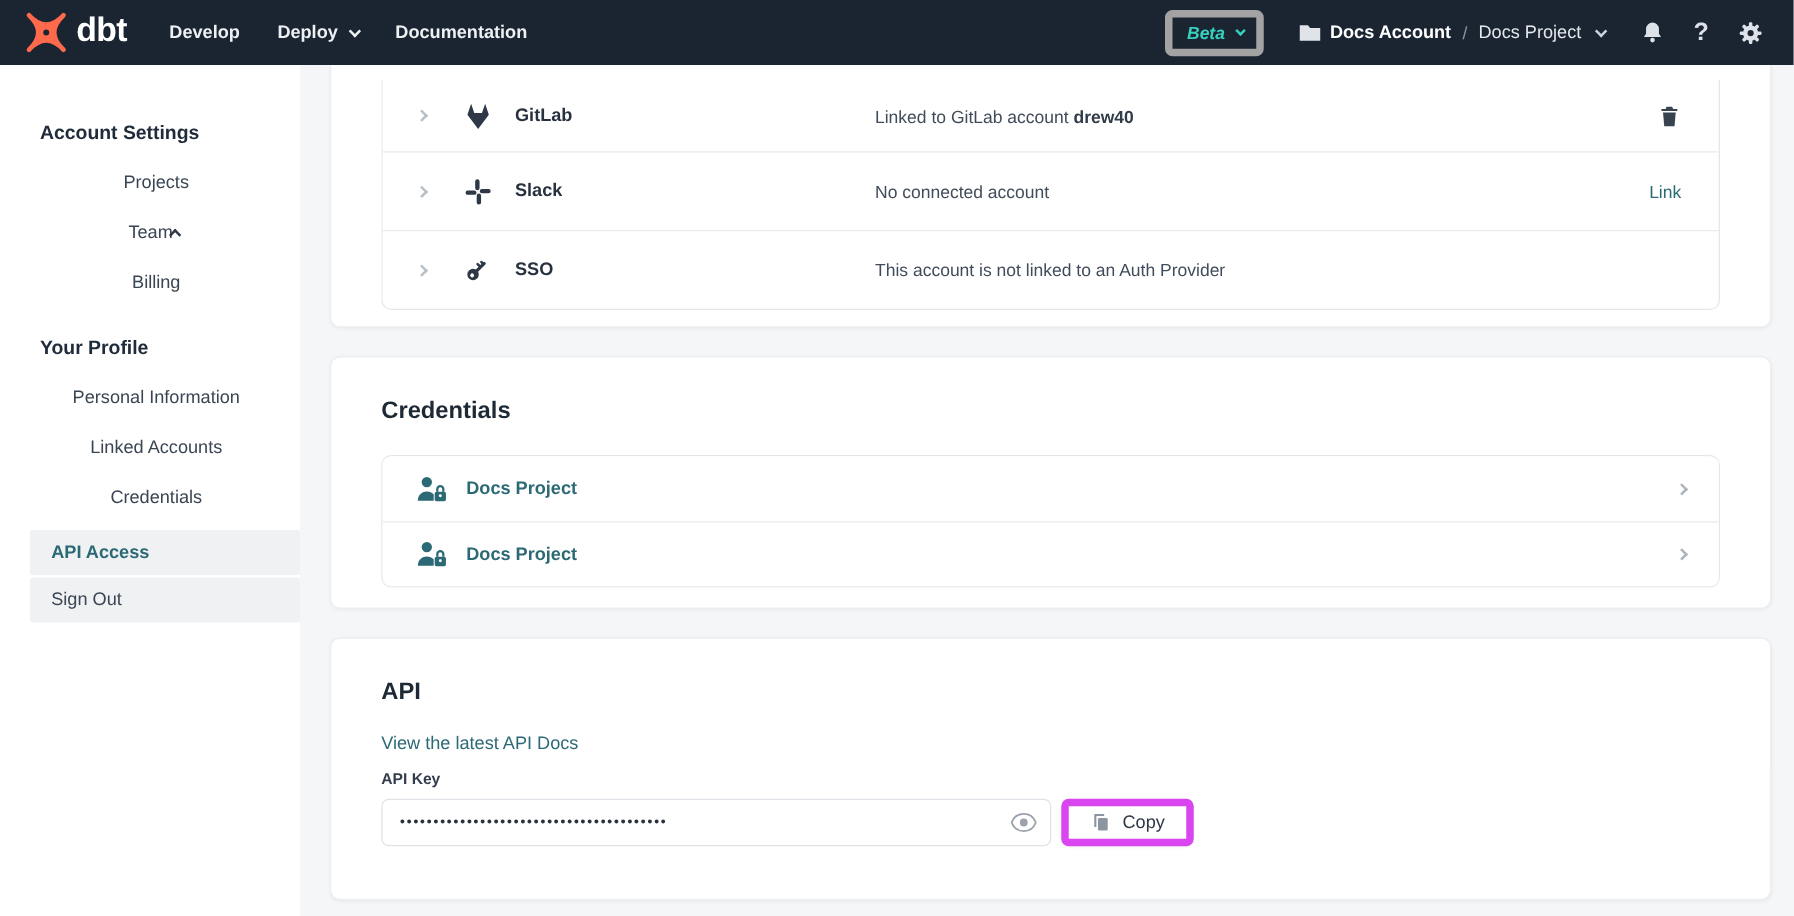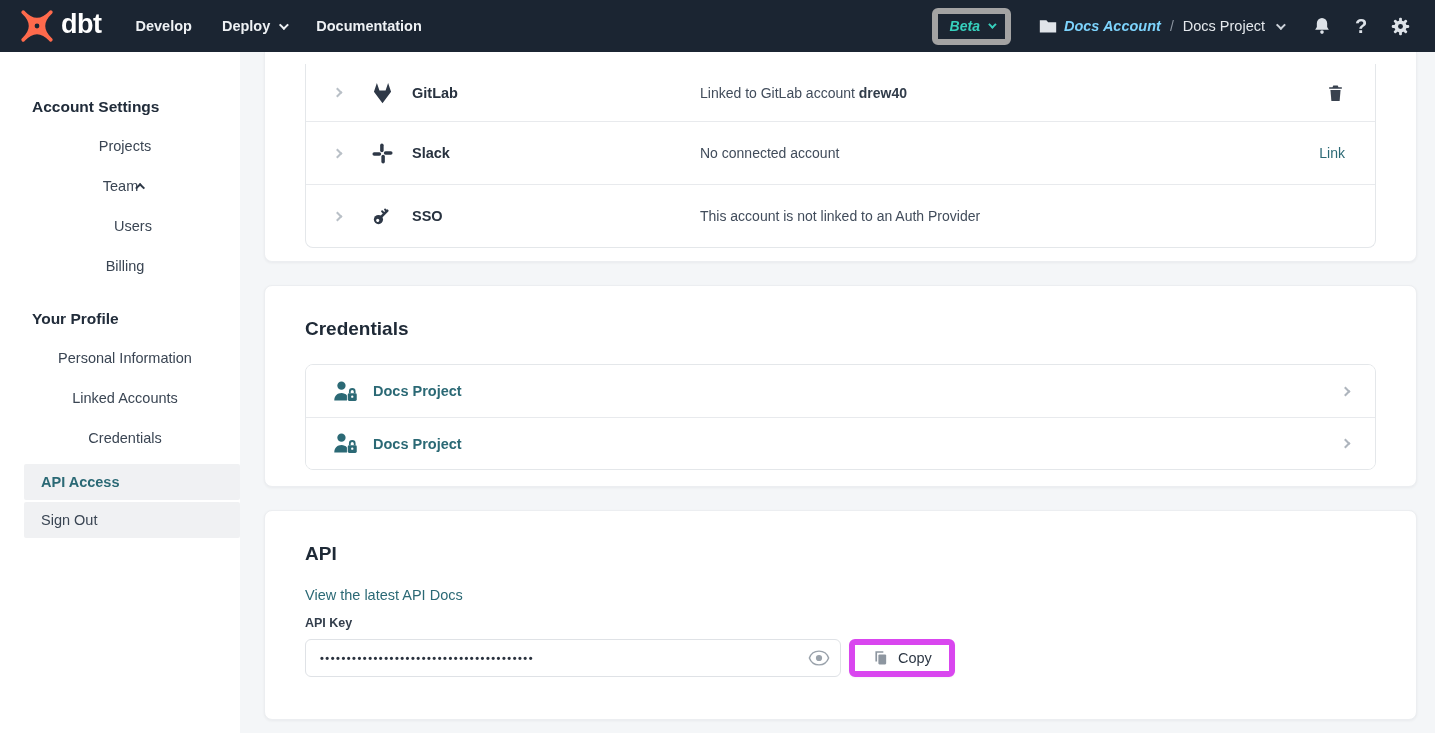--- a/index.html
+++ b/index.html
@@ -13,21 +13,21 @@
   .nav-links { display: flex; align-items: center; gap: 30px; }
   .nav-link { color: #eef1f4; font-size: 14.5px; font-weight: 600; cursor: pointer; display: flex; align-items: center; gap: 9px; }
   .caret { display: inline-block; width: 7px; height: 7px; border-right: 2px solid currentColor; border-bottom: 2px solid currentColor; }
   .caret-down { transform: rotate(45deg) translateY(-2px); }
   .caret-right { transform: rotate(-45deg); }
   .caret-up { transform: rotate(-135deg) translateY(-2px); }
   .nav-right { margin-left: auto; display: flex; align-items: center; }
   .beta-btn { border: 6px solid #a3a3a3; color: #36d0bd; border-radius: 6px; padding: 4px 11px 5px 12px; font-size: 14px; font-weight: 700; display: flex; align-items: center; gap: 8px; cursor: pointer; background: transparent; font-style: italic; }
   .beta-btn .caret { width: 6px; height: 6px; }
   .breadcrumb { display: flex; align-items: center; margin-left: 28px; gap: 7px; }
-  .bc-account { color: #7dd3fc; font-size: 14.5px; font-weight: 700; cursor: pointer; font-style: italic; }
+  .bc-account { color: #ffffff; font-size: 14.5px; font-weight: 700; cursor: pointer; }
   .bc-sep { color: #8d96a2; font-size: 14px; padding: 0 2px; }
   .bc-project { color: #e5e9ed; font-size: 14.5px; font-weight: 400; cursor: pointer; }
   .breadcrumb .caret { color: #cdd3da; margin-left: 4px; }
   .nav-icons { display: flex; align-items: center; gap: 13px; margin-left: 26px; }
   .nav-icon-btn { width: 26px; height: 26px; display: flex; align-items: center; justify-content: center; cursor: pointer; color: #dde2e8; }
   .help-glyph { font-size: 20px; font-weight: 800; color: #dde2e8; line-height: 1; }
 
   
   .layout { display: flex; height: 681px; }
   .sidebar { width: 240px; background: #fff; padding: 0 0 0 24px; flex: none; }
@@ -147,23 +147,20 @@
 
   <aside class="sidebar">
     <div class="side-heading">Account Settings</div>
     <div class="side-item">
         <span>Projects</span>
       </div>
     <div class="side-item">
       <span>Team</span>
       <span class="caret caret-up"></span>
     </div>
-    <div class="side-item indent">
-        <span>Users</span>
-      </div>
     <div class="side-item">
         <span>Billing</span>
       </div>
 
     <div class="side-heading second">Your Profile</div>
     <div class="side-item">
         <span>Personal Information</span>
       </div>
     <div class="side-item">
         <span>Linked Accounts</span>

